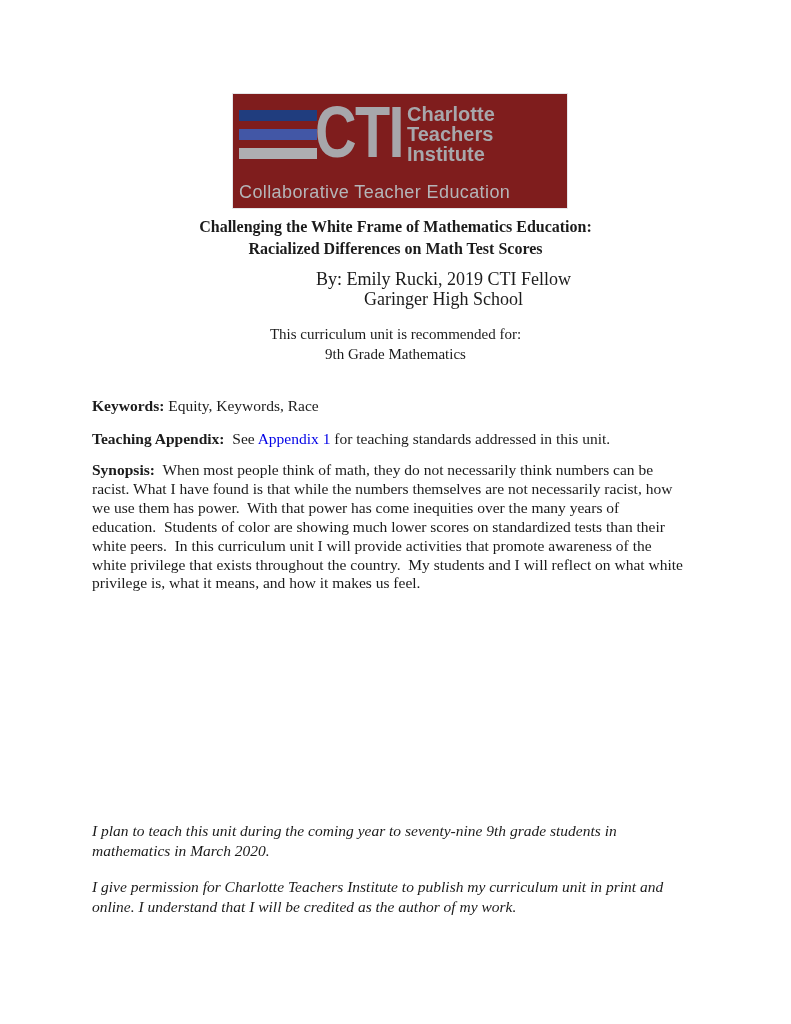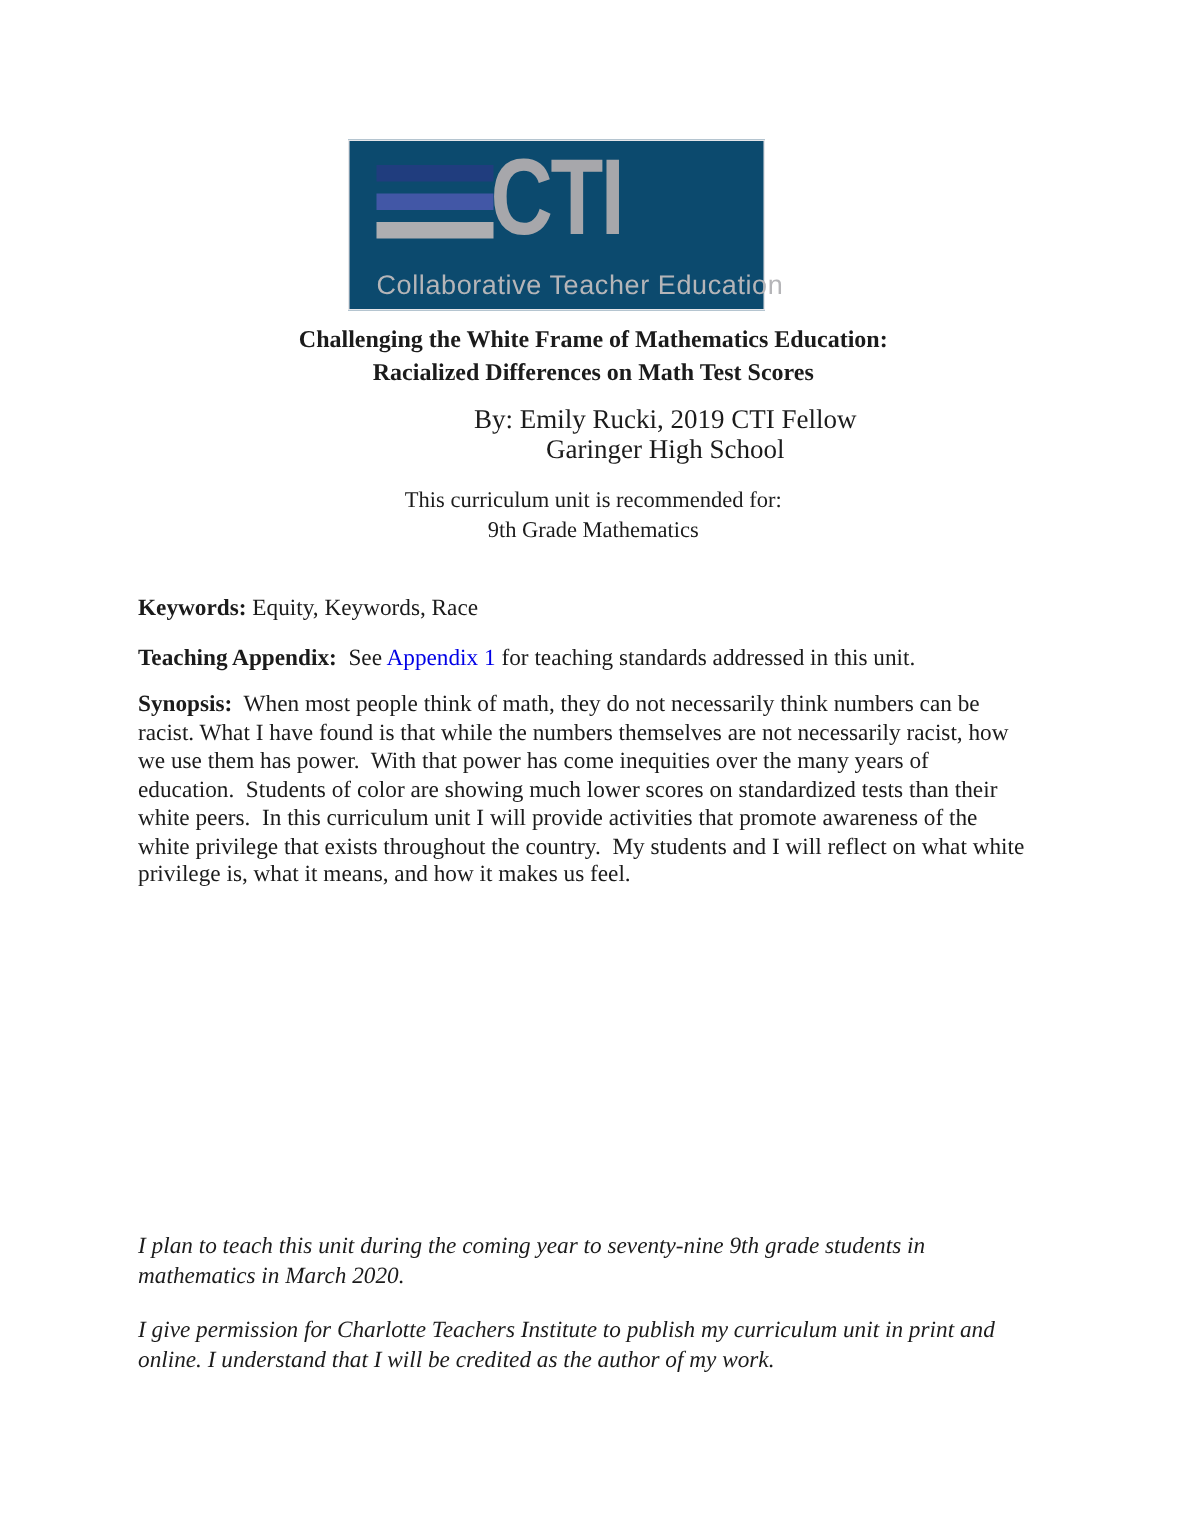--- a/index.html
+++ b/index.html
@@ -16,24 +16,24 @@
     color: #1b1b1b;
     margin: 0 auto;
     overflow: hidden;
   }
 
   
   .logo {
     position: absolute;
     top: 93px;
     left: 232px;
-    width: 278px;
+    width: 336px;
     border: 1px solid #e6e6e9;
-    background: #0c4a6e;
-    padding: 6px 4px 5px 18px;
+    background: #7f1d1d;
+    padding: 6px 4px 5px 6px;
     box-sizing: border-box;
     font-family: "Liberation Sans", sans-serif;
   }
   .logo-main {
     display: flex;
     align-items: flex-start;
   }
   .logo-bars {
     display: flex;
     flex-direction: column;
@@ -139,20 +139,25 @@
 <div class="page">
 
   <div class="logo">
     <div class="logo-main">
       <div class="logo-bars">
         <div class="bar bar1"></div>
         <div class="bar bar2"></div>
         <div class="bar bar3"></div>
       </div>
       <div class="logo-acronym"><span class="squish">CTI</span></div>
+      <div class="logo-name">
+        <div>Charlotte</div>
+        <div>Teachers</div>
+        <div>Institute</div>
+      </div>
     </div>
     <div class="logo-tagline">Collaborative Teacher Education</div>
   </div>
 
   <div class="center title">
     <div>Challenging the White Frame of Mathematics Education:</div>
     <div>Racialized Differences on Math Test Scores</div>
   </div>
 
   <div class="center byline">

